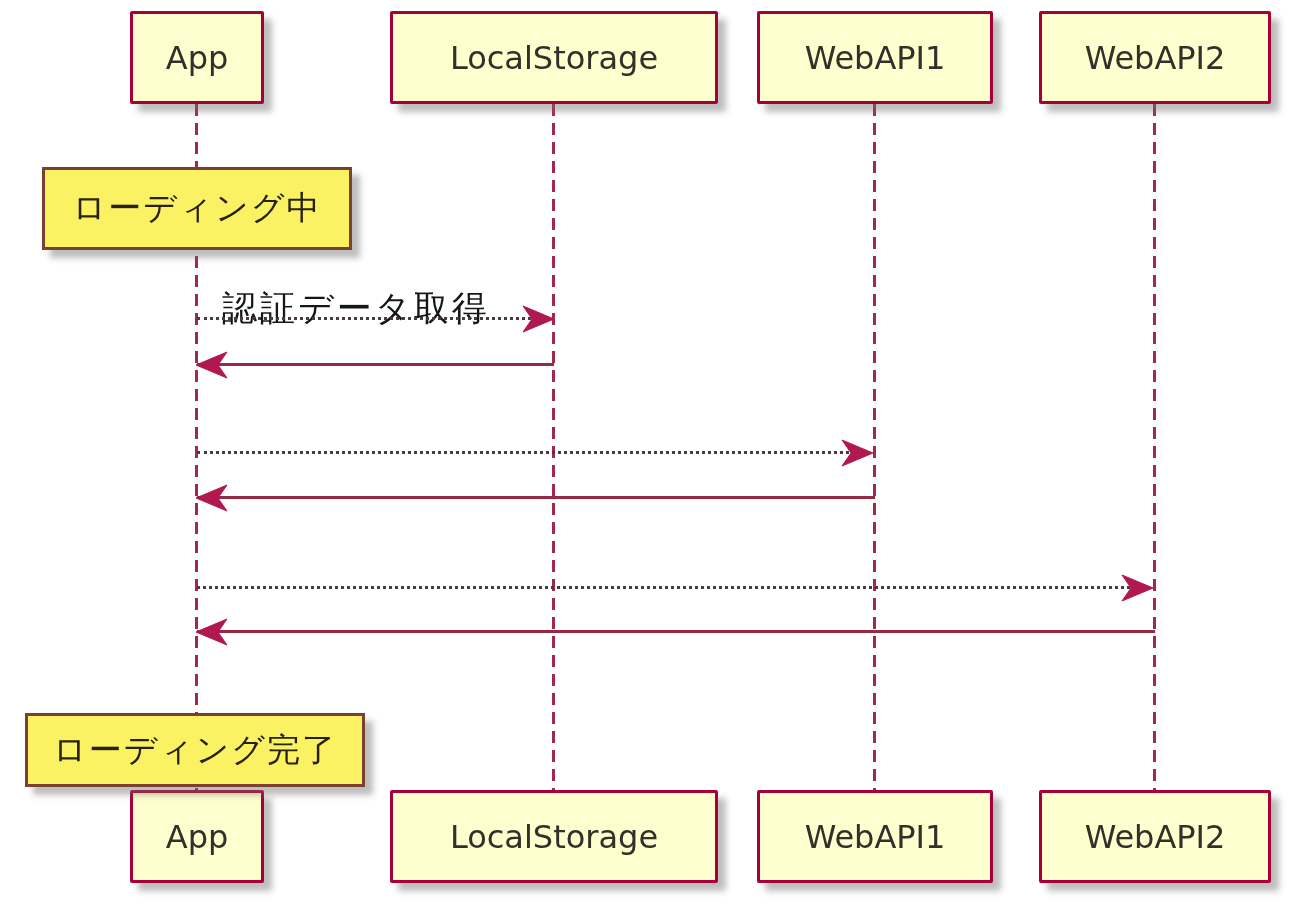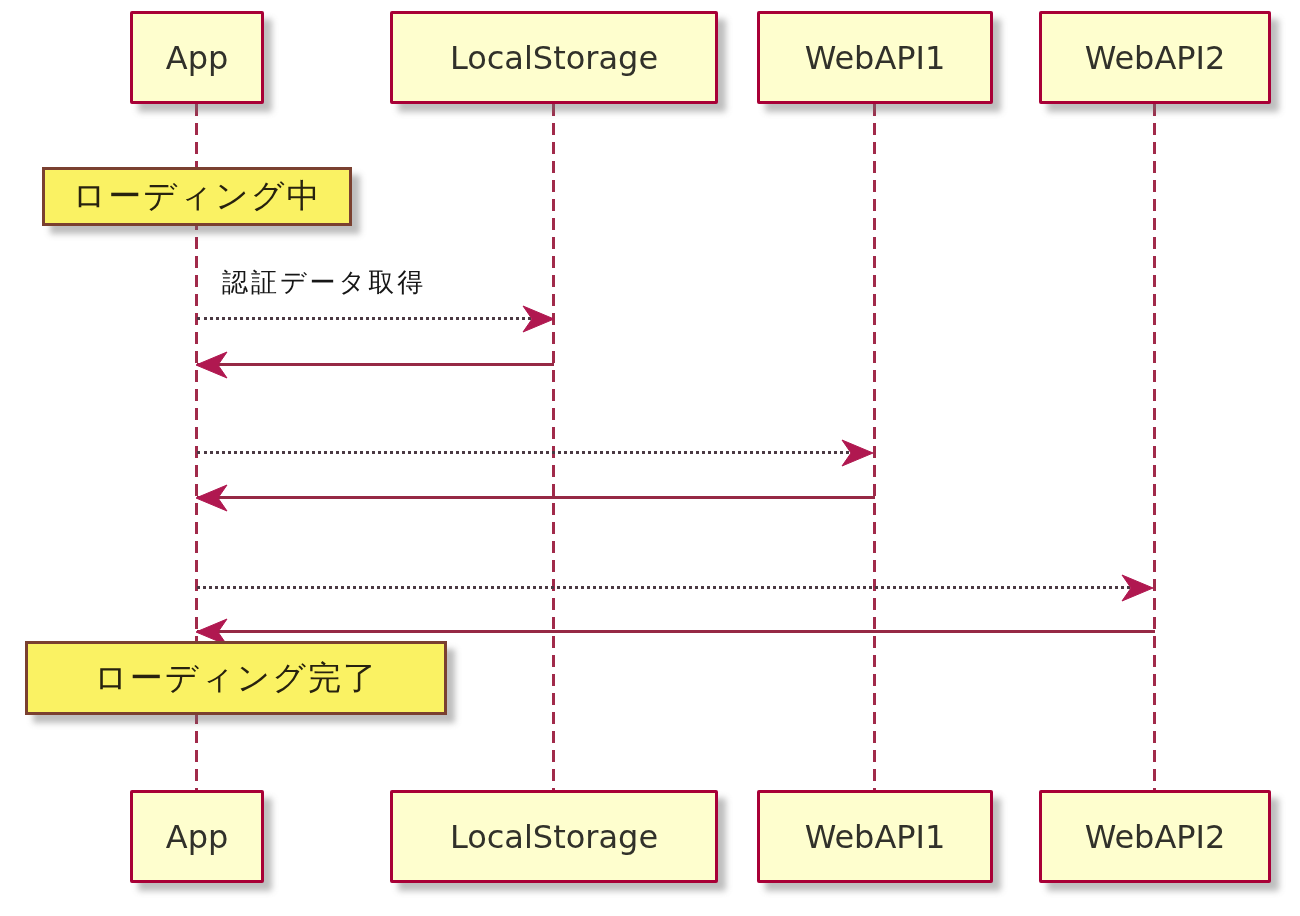--- a/index.html
+++ b/index.html
@@ -66,25 +66,26 @@
     z-index: 4;
   }
   .note span {
     font-size: 33px;
     letter-spacing: 2px;
     color: var(--note-text);
     white-space: nowrap;
   }
   .msg-label {
     position: absolute;
-    font-size: 26px;
+    font-size: 35px;
     letter-spacing: 3px;
     color: var(--label-text);
     white-space: nowrap;
     z-index: 2;
+    margin-top: 20px;
   }
   .line-dotted {
     position: absolute;
     height: 0;
     border-top: 3px dotted var(--dotted-line);
     z-index: 2;
   }
   .line-solid {
     position: absolute;
     height: 3px;
@@ -127,24 +128,24 @@
   <div class="pbox" style="left:390px;top:790px;width:328px">
     <span>LocalStorage</span>
   </div>
   <div class="pbox" style="left:757px;top:790px;width:236px">
     <span>WebAPI1</span>
   </div>
   <div class="pbox" style="left:1039px;top:790px;width:232px">
     <span>WebAPI2</span>
   </div>
 
-  <div class="note" style="left:42px;top:167px;width:310px;height:59px">
+  <div class="note" style="left:42px;top:167px;width:310px;height:83px">
     <span>ローディング中</span>
   </div>
-  <div class="note" style="left:25px;top:641px;width:422px;height:74px">
+  <div class="note" style="left:25px;top:713px;width:340px;height:74px">
     <span>ローディング完了</span>
   </div>
 
   <div class="msg-label" style="left:222px;top:265px">認証データ取得</div>
   <div class="line-dotted" style="left:197px;top:317px;width:352px"></div>
   <svg class="head" style="left:521px;top:304px" viewBox="0 0 36 30">
     <path d="M2,2 L33,15 L2,28 L11,15 Z" fill="#B01850" stroke="#B01850" stroke-width="1"></path>
   </svg>
 
   <div class="line-solid" style="left:197px;top:363px;width:357px"></div>

